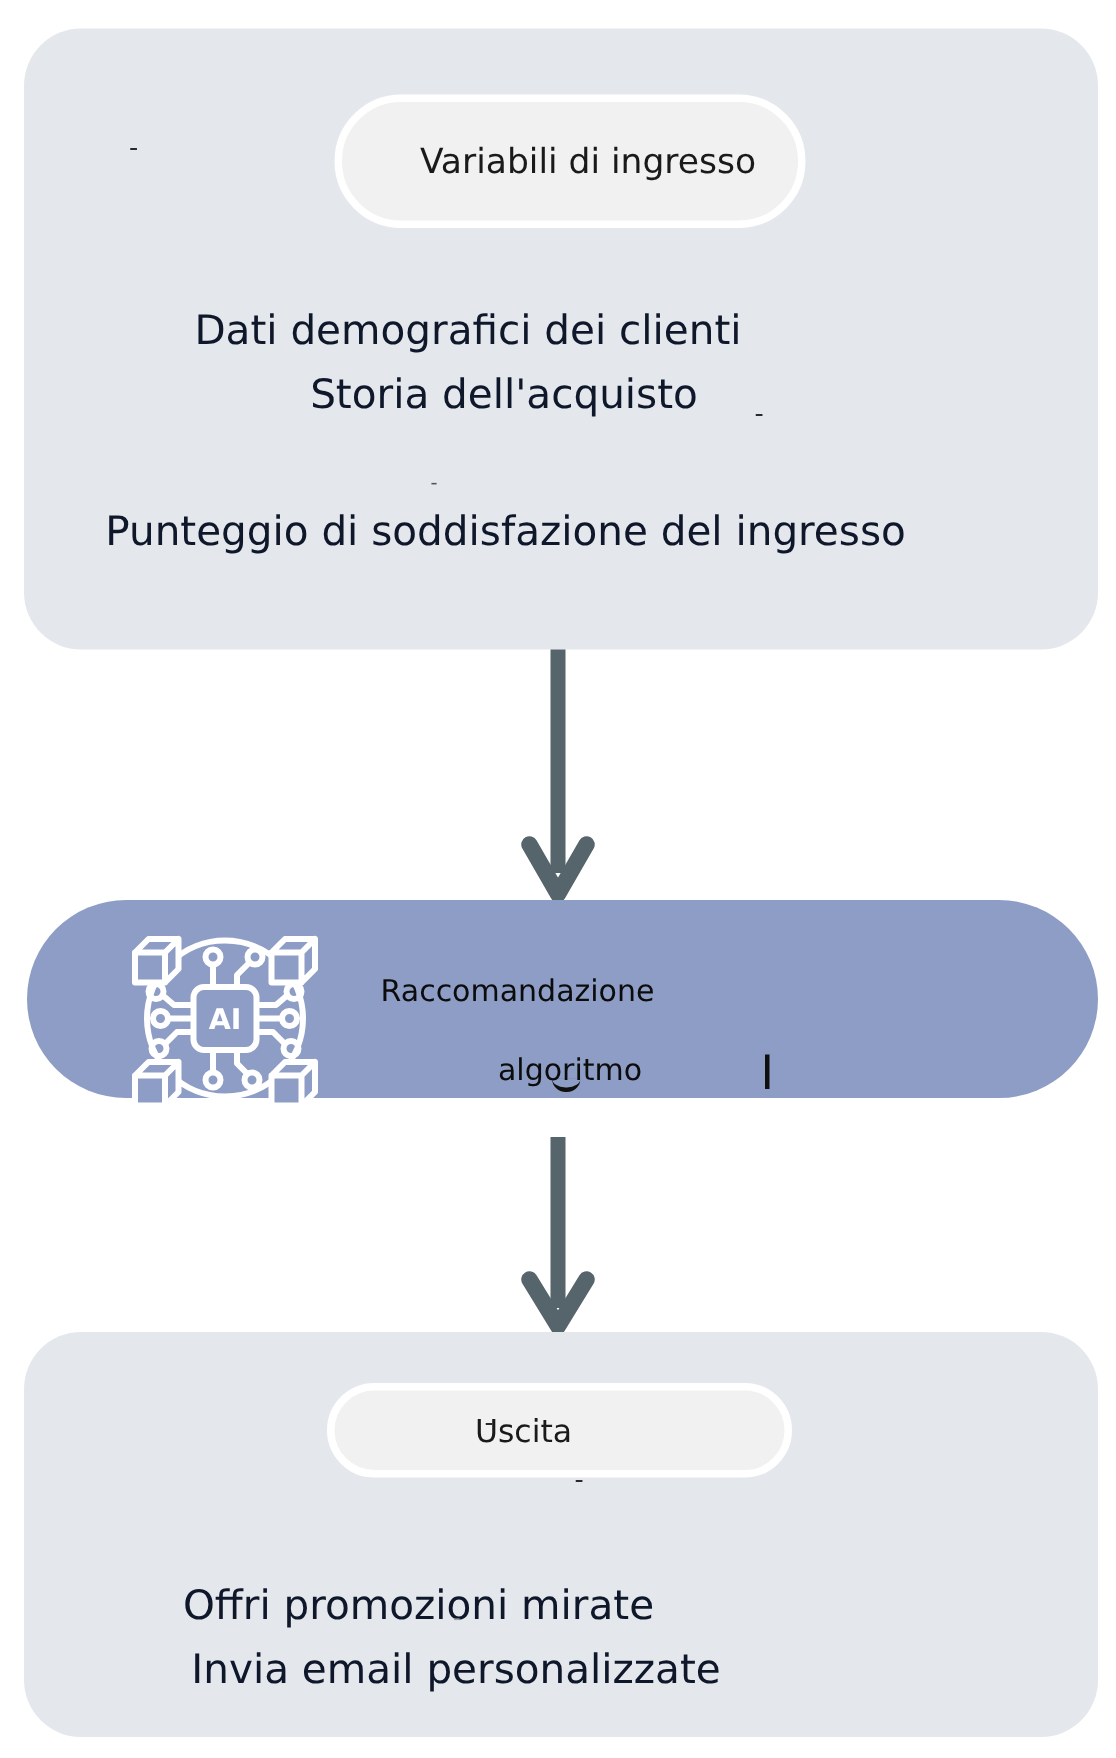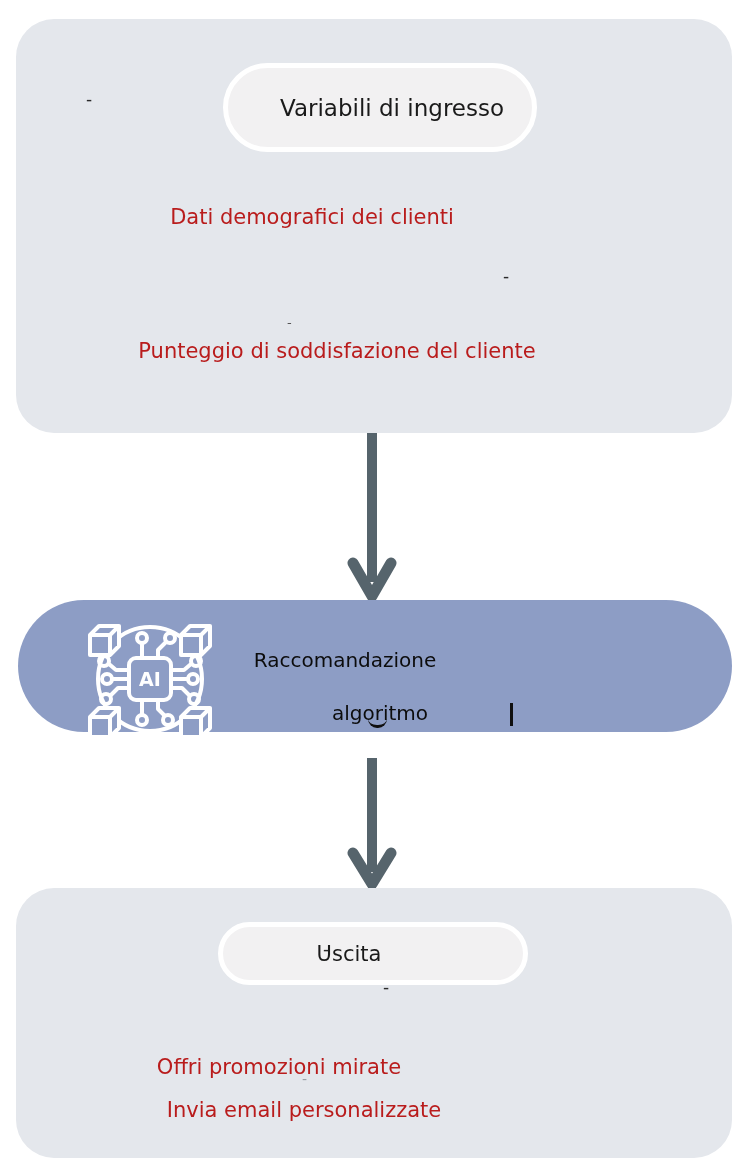--- a/index.html
+++ b/index.html
@@ -34,21 +34,21 @@
     border:5px solid var(--pill-border);
     border-radius:46px;
     display:flex;align-items:center;justify-content:center;
   }
   .input-pill{left:207px;top:44px;width:314px;height:89px;}
   .output-pill{left:202px;top:34px;width:310px;height:63px;}
   .pill-title{font-size:23px;color:#1a1a1a;white-space:nowrap;margin-left:24px;}
   .output-pill .pill-title{font-size:21px;transform:translateX(-36px);}
   .line-item{
     position:absolute;left:50%;
-    font-size:21px;color:#b91c1c;white-space:nowrap;
+    font-size:27px;color:#0f172a;white-space:nowrap;
   }
   
   .in-item-0{top:186px;transform:translateX(calc(-50% - 62px));}
   .in-item-1{top:229px;transform:translateX(calc(-50% - 38px));}
   .in-item-2{top:275px;transform:translateX(calc(-50% - 66px));}
   .in-item-3{top:320px;transform:translateX(calc(-50% - 37px));}
   
   .out-item-0{top:167px;transform:translateX(calc(-50% - 95px));}
   .out-item-1{top:210px;transform:translateX(calc(-50% - 70px));}
   
@@ -94,23 +94,24 @@
 
 <div class="canvas">
 
   <div class="gray-box input-box">
     <div class="header-pill input-pill">
       <span class="pill-title">Variabili di ingresso</span>
     </div>
     <span class="artifact art-input-pill-dash">-</span>
 
     <div class="line-item in-item-0">Dati demografici dei clienti</div>
+    <div class="line-item in-item-1">Storia dell'acquisto</div>
     <span class="artifact art-storia-dash">-</span>
     <span class="artifact art-tempo-dash">-</span>
-    <div class="line-item in-item-3">Punteggio di soddisfazione del cliente</div>
+    <div class="line-item in-item-3">Punteggio di soddisfazione del ingresso</div>
   </div>
 
   <svg class="arrow arrow-1" width="50" height="168" viewBox="0 0 50 168">
     <path d="M25,1 V150" stroke-width="10"></path>
     <path d="M6,131 L25,164 L44,131" stroke-width="11" stroke-linecap="round" stroke-linejoin="round"></path>
   </svg>
 
   <div class="process-box">
     <svg class="ai-icon" width="132" height="142" viewBox="0 0 132 142" stroke="#ffffff" fill="none" stroke-width="4" stroke-linecap="round" stroke-linejoin="round">
       <circle cx="66" cy="71" r="52"></circle>

